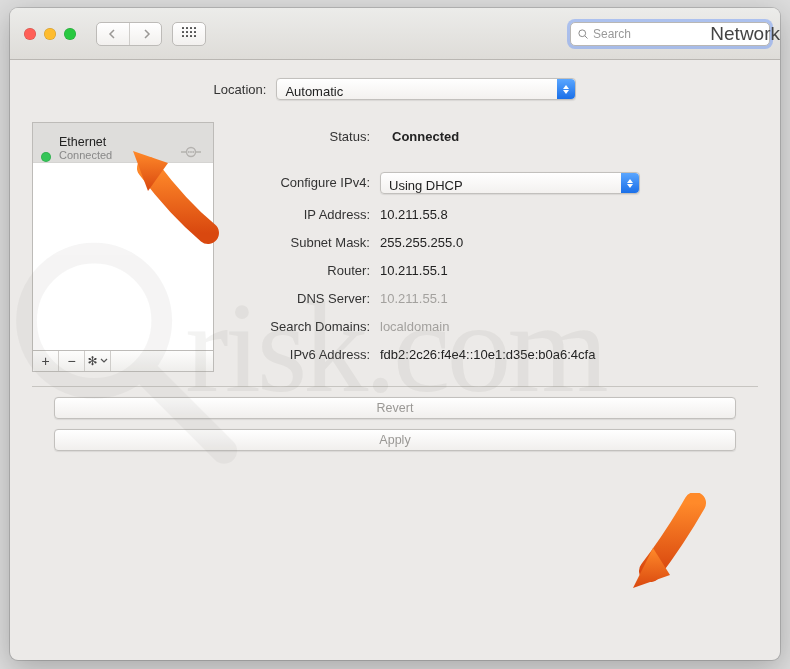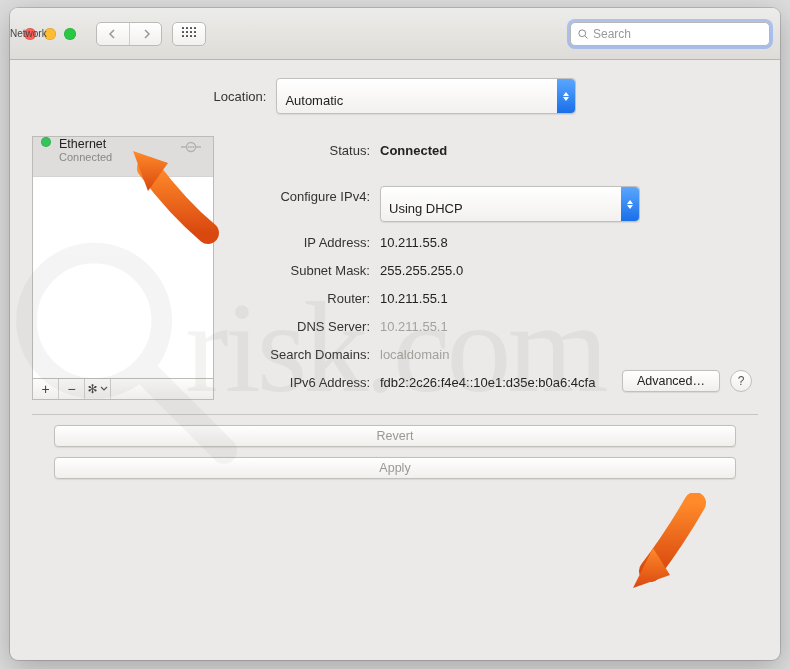--- a/index.html
+++ b/index.html
@@ -51,22 +51,22 @@
     background:linear-gradient(#ffffff,#f2f0ee);
     display:flex;align-items:center;justify-content:center;
   }
   .grid-btn .dots {
     width:14px;height:14px;
     display:grid;grid-template-columns:repeat(4,2px);grid-template-rows:repeat(3,2px);
     gap:2px;
   }
   .grid-btn .dots span{background:#555;border-radius:0.5px;}
   .title {
-    position:absolute; left:0; right:0; text-align:left;
-    font-size:10px; color:#444; pointer-events:none;
+    position:absolute; left:0; right:0; text-align:right;
+    font-size:19px; color:#444; pointer-events:none;
   }
   .search-wrap {
     margin-left:auto;
     display:flex;align-items:center;
     width:200px; height:24px;
     border:1px solid #b9b7b4; border-radius:5px;
     background:#fff;
     padding:0 6px; gap:4px;
     box-shadow: 0 0 0 3px rgba(60,120,255,0.35);
   }
@@ -80,25 +80,25 @@
   
   .content { padding: 18px 22px 16px 22px; }
 
   .loc-row {
     display:flex; align-items:center; justify-content:center;
     gap:10px; margin-bottom:22px;
   }
   .loc-row label { font-size:13px; color:#333; }
   .select {
     position:relative;
-    height:36px;
+    height:22px;
     border-radius:4px;
     background:linear-gradient(#ffffff,#f3f1ef);
     border:1px solid #c2c0bd;
-    display:flex; align-items:center;
+    display:flex; align-items:flex-end;
     font-size:13px; color:#222;
     padding:8px 26px 0 8px;
     box-shadow: 0 0.5px 1px rgba(0,0,0,0.08);
   }
   .select .caps {
     position:absolute; right:0; top:0; bottom:0; width:18px;
     background:linear-gradient(#5aa6ff,#1a6fe8);
     border-top-right-radius:4px; border-bottom-right-radius:4px;
     display:flex;flex-direction:column;align-items:center;justify-content:center;
     gap:1px;
@@ -119,21 +119,21 @@
   }
   .services {
     flex:1;
     background:#fff;
     border:1px solid #bdbbb8;
     border-bottom:none;
     height:410px;
     overflow:hidden;
   }
   .svc {
-    display:flex; align-items:flex-start;
+    display:flex; align-items:flex-end;
     height:40px; padding:0 8px; gap:8px;
     border-bottom:1px solid rgba(0,0,0,0.04);
     position:relative;
   }
   .svc.selected { background:#dedddb; }
   .dot { width:10px;height:10px;border-radius:50%; flex-shrink:0; }
   .dot.green { background:#35c558; box-shadow:inset 0 0 0 1px rgba(0,0,0,0.1);}
   .dot.yellow { background:#f7b53c; box-shadow:inset 0 0 0 1px rgba(0,0,0,0.1);}
   .svc-text { display:flex;flex-direction:column;line-height:1.15; }
   .svc-name { font-size:12.5px; color:#222; }
@@ -334,21 +334,21 @@
                   <path d="M1 1 L4 4 L7 1" fill="none" stroke="#555" stroke-width="1.2"></path>
                 </svg>
             </span>
           </button>
           <button class="spacer"></button>
         </div>
       </div>
 
       <div class="main">
 
-        <div class="field-row" style="margin-bottom:28px;">
+        <div class="field-row" style="margin-bottom:28px;gap:12px;">
           <div class="field-label">Status:</div>
           <div>
             <div class="field-val status-val">Connected</div>
           </div>
         </div>
 
         <div class="field-row">
           <div class="field-label">Configure IPv4:</div>
           <div class="select cfg-select">
             <span>Using DHCP</span>
@@ -374,24 +374,20 @@
         </div>
         <div class="field-row">
           <div class="field-label">Search Domains:</div>
           <div class="field-val muted">localdomain</div>
         </div>
         <div class="field-row">
           <div class="field-label">IPv6 Address:</div>
           <div class="field-val">fdb2:2c26:f4e4::10e1:d35e:b0a6:4cfa</div>
         </div>
 
-        <div class="advanced-row">
-          <button class="mac-btn">Advanced…</button>
-          <div class="help-btn">?</div>
-        </div>
 
       </div>
     </div>
 
     <div class="footer" style="margin-top:14px;">
       <button class="mac-btn inactive">Revert</button>
       <button class="mac-btn inactive">Apply</button>
     </div>
 
   </div>

